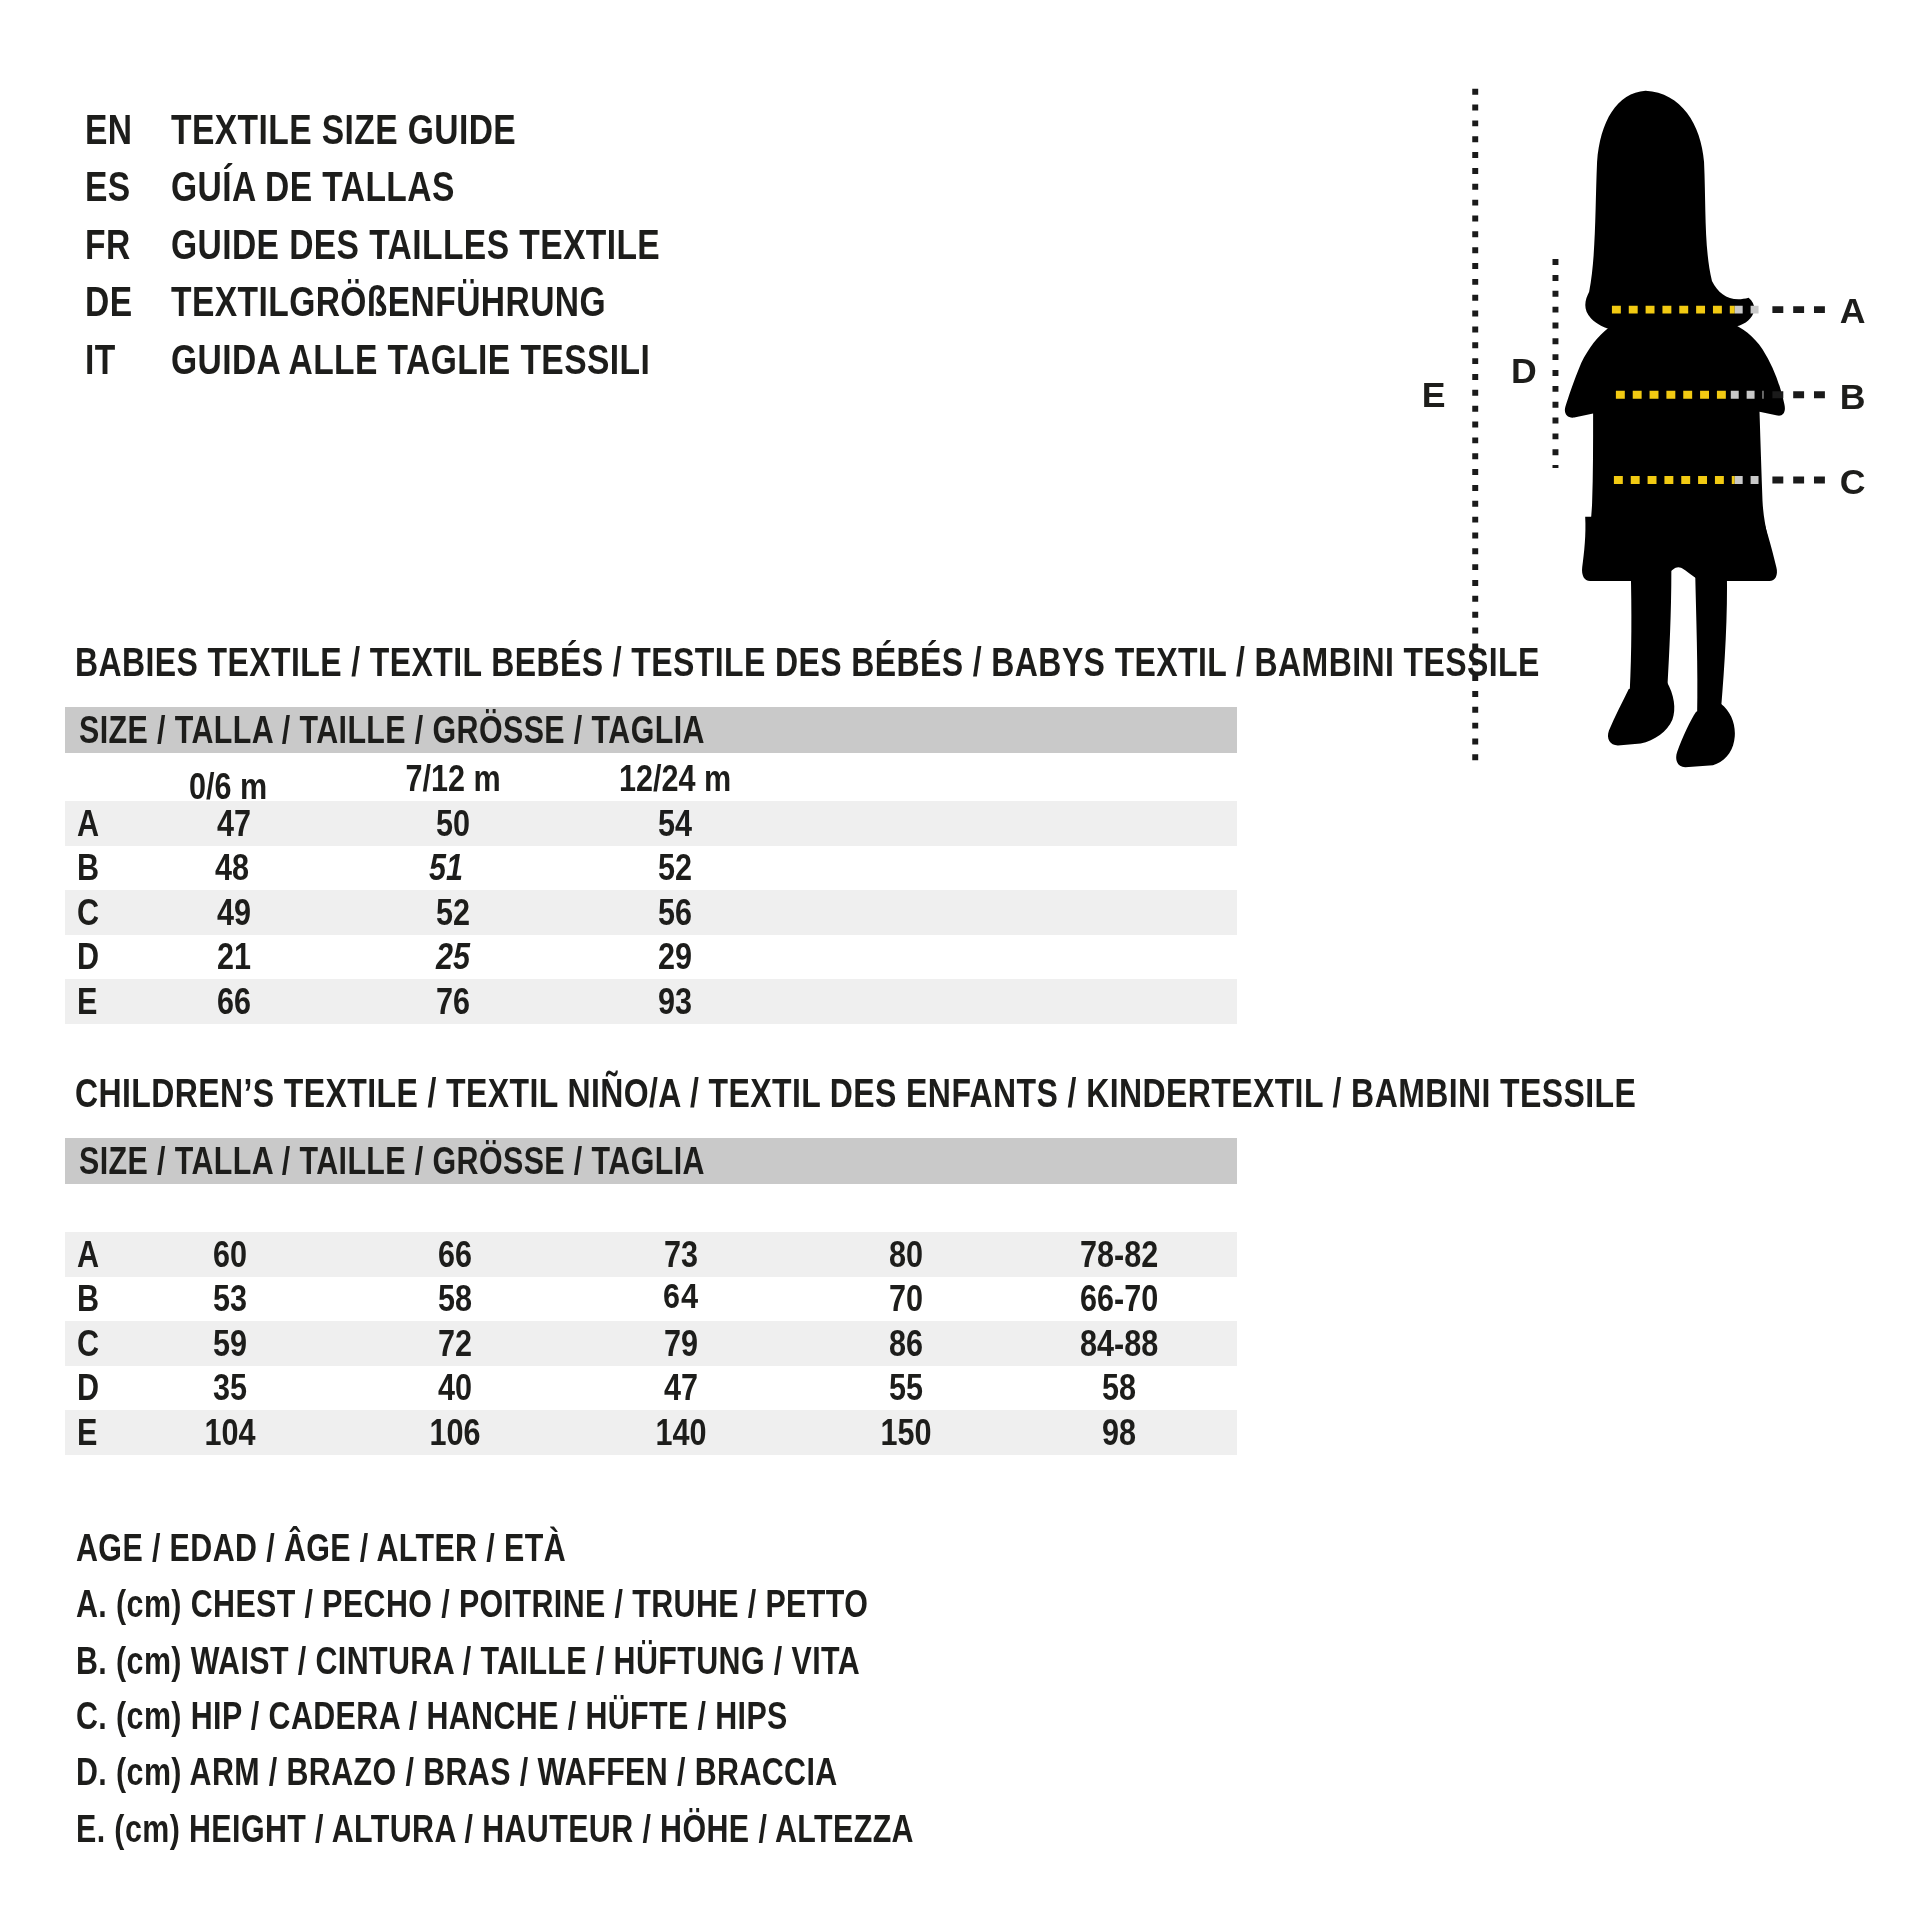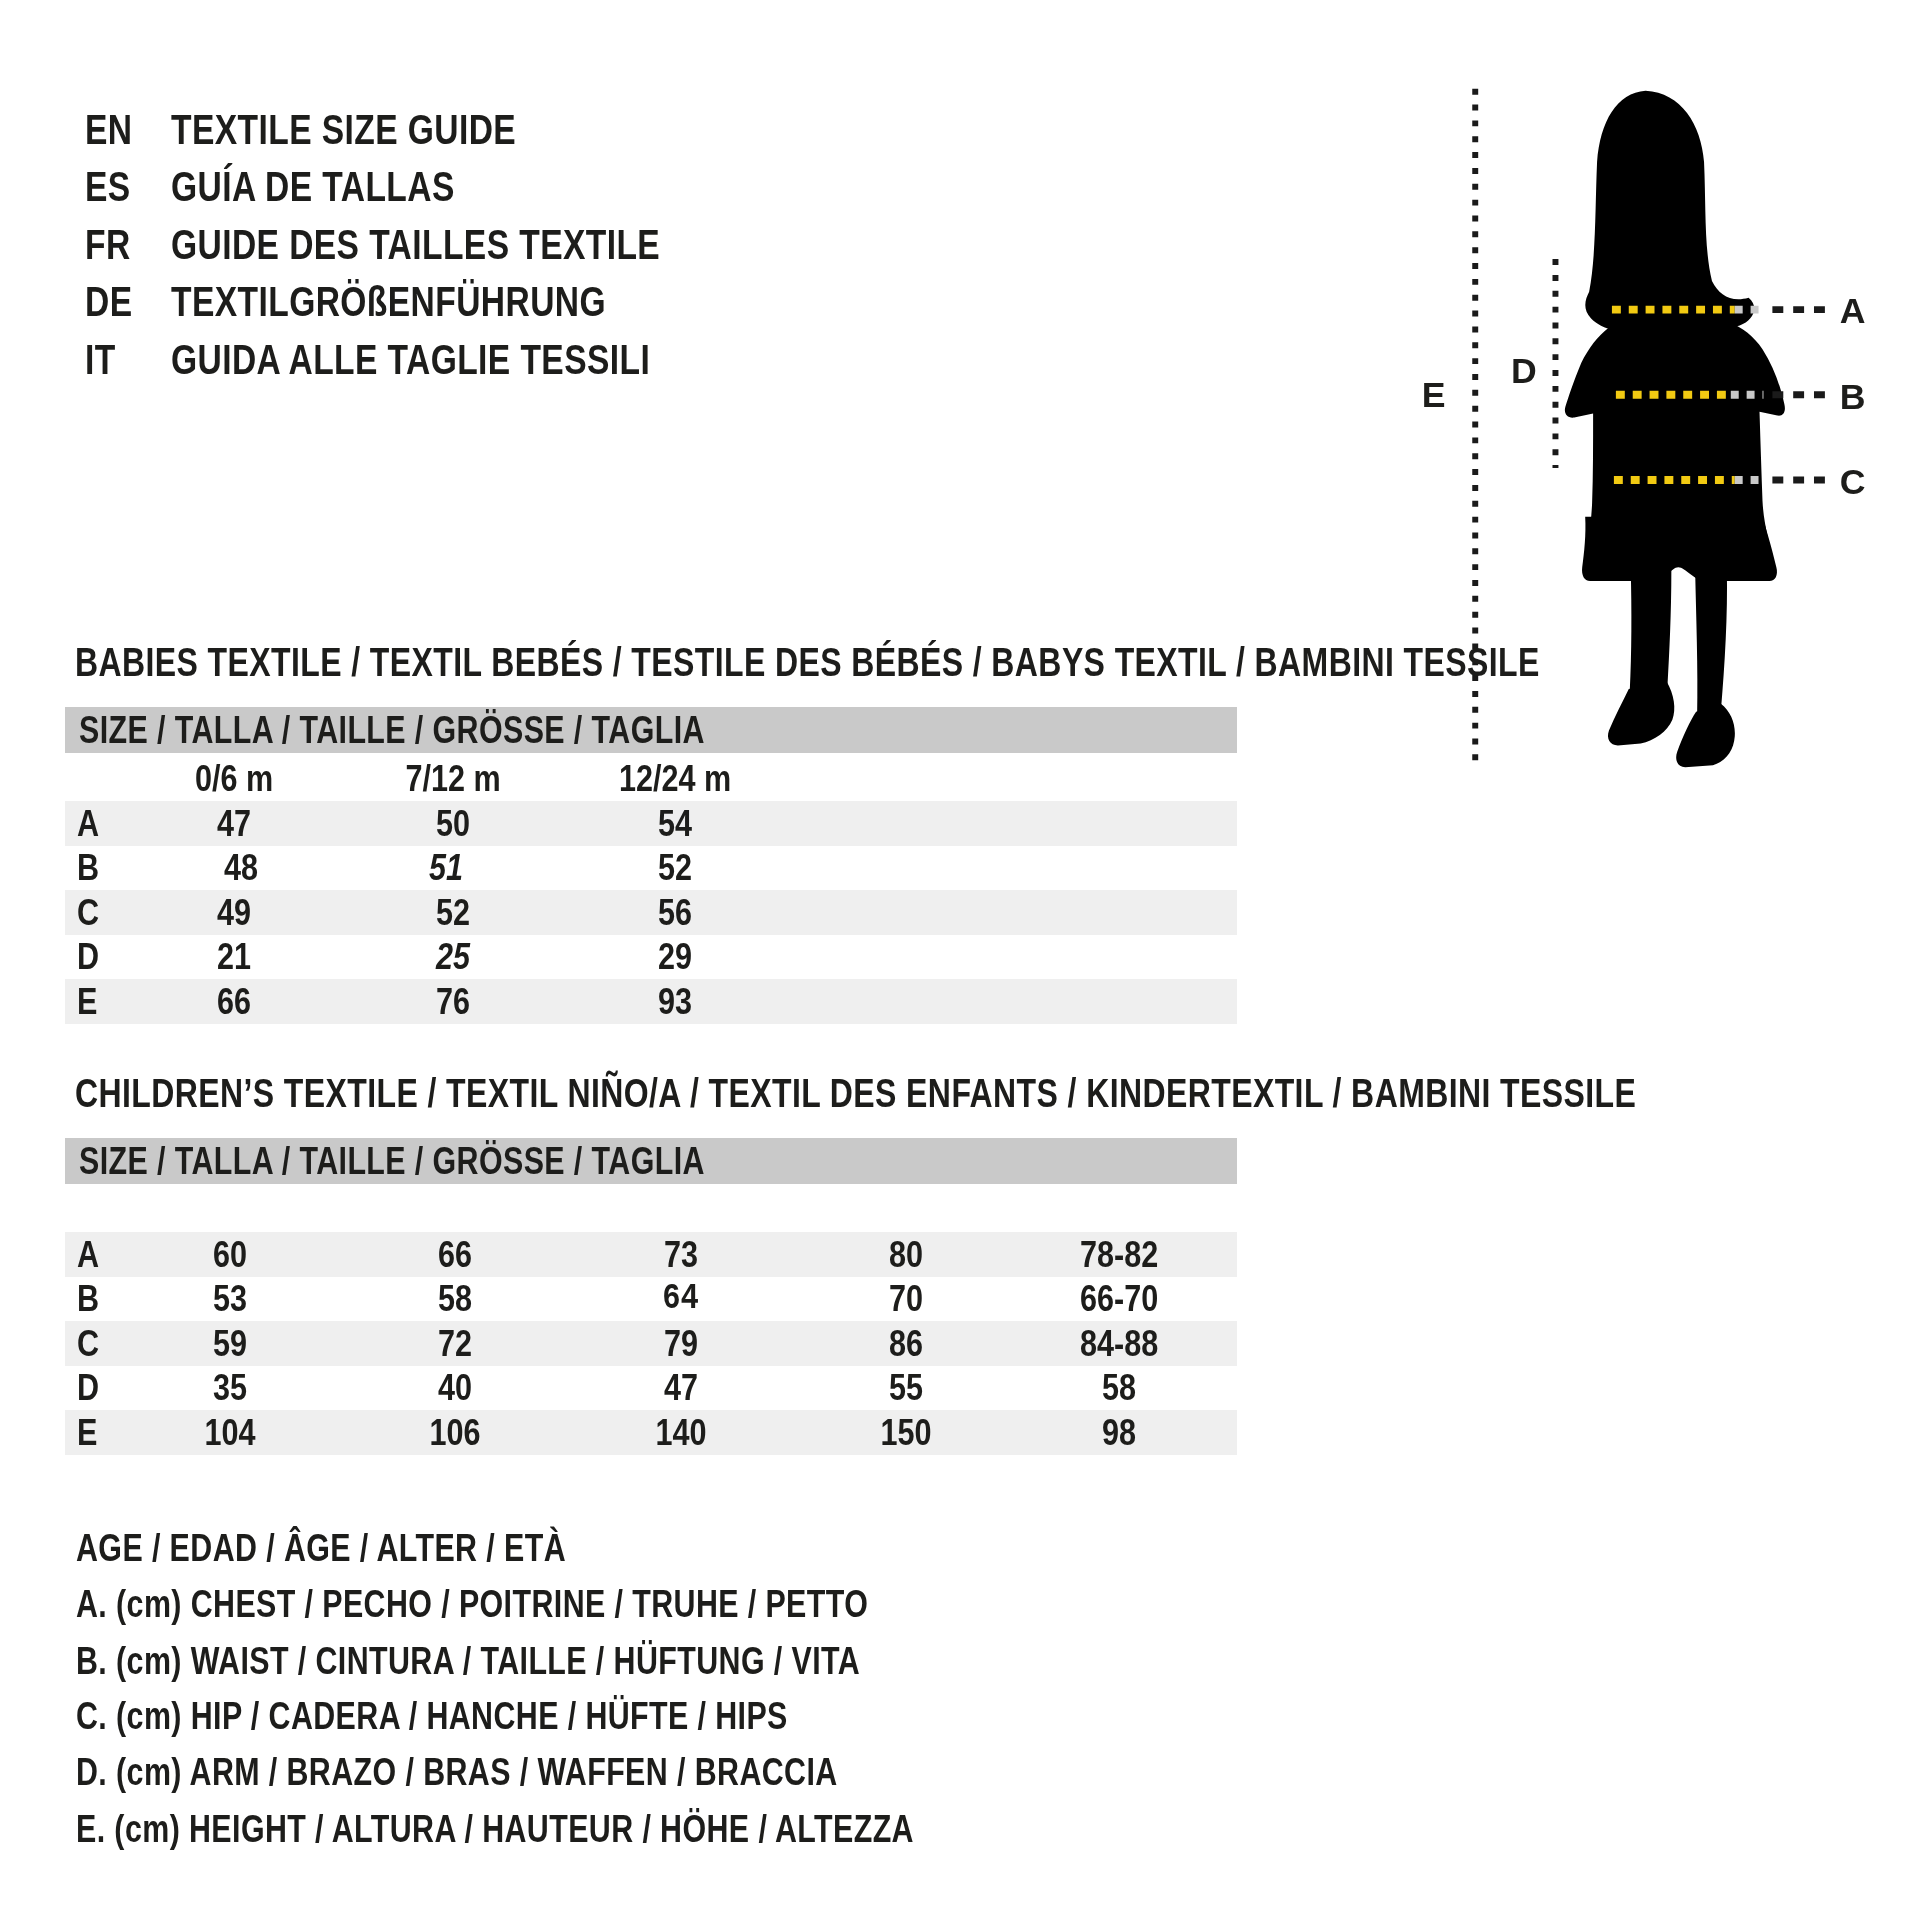--- a/index.html
+++ b/index.html
@@ -147,33 +147,33 @@
   </div>
 
   <div class="sec-heading" style="top:639px;">
     <span class="cond">BABIES TEXTILE / TEXTIL BEBÉS / TESTILE DES BÉBÉS / BABYS TEXTIL / BAMBINI TESSILE</span>
   </div>
   <div class="size-bar" style="top:707px;">
     <span class="cond">SIZE / TALLA / TAILLE / GRÖSSE / TAGLIA</span>
   </div>
   <div id="babies-table" class="size-table" style="top:756px;height:267px;">
       <div class="t-band" style="top: 0px;">
-        <div class="t-cell" style="left: 70px; width: 198px;"><span>0/6 m</span></div>
+        <div class="t-cell" style="left: 64px; width: 198px; margin-top: 8px;"><span>0/6 m</span></div>
         <div class="t-cell" style="left: 289px; width: 198px;"><span>7/12 m</span></div>
         <div class="t-cell" style="left: 511px; width: 198px;"><span>12/24 m</span></div>
       </div>
       <div class="t-band striped" style="top: 45px;">
         <div class="t-letter"><span>A</span></div>
         <div class="t-cell" style="left: 70px; width: 198px;"><span>47</span></div>
         <div class="t-cell" style="left: 289px; width: 198px; text-align: center;"><span>50</span></div>
         <div class="t-cell" style="left: 511px; width: 198px;"><span>54</span></div>
       </div>
       <div class="t-band" style="top: 89px;">
         <div class="t-letter"><span>B</span></div>
-        <div class="t-cell" style="left: 77px; width: 198px;"><span>48</span></div>
+        <div class="t-cell" style="left: 68px; width: 198px;"><span>48</span></div>
         <div class="t-cell" style="left: 282px; width: 198px; font-style: italic;"><span>51</span></div>
         <div class="t-cell" style="left: 511px; width: 198px;"><span>52</span></div>
       </div>
       <div class="t-band striped" style="top: 134px;">
         <div class="t-letter"><span>C</span></div>
         <div class="t-cell" style="left: 70px; width: 198px;"><span>49</span></div>
         <div class="t-cell" style="left: 289px; width: 198px;"><span>52</span></div>
         <div class="t-cell" style="left: 511px; width: 198px;"><span>56</span></div>
       </div>
       <div class="t-band" style="top: 178px;">

